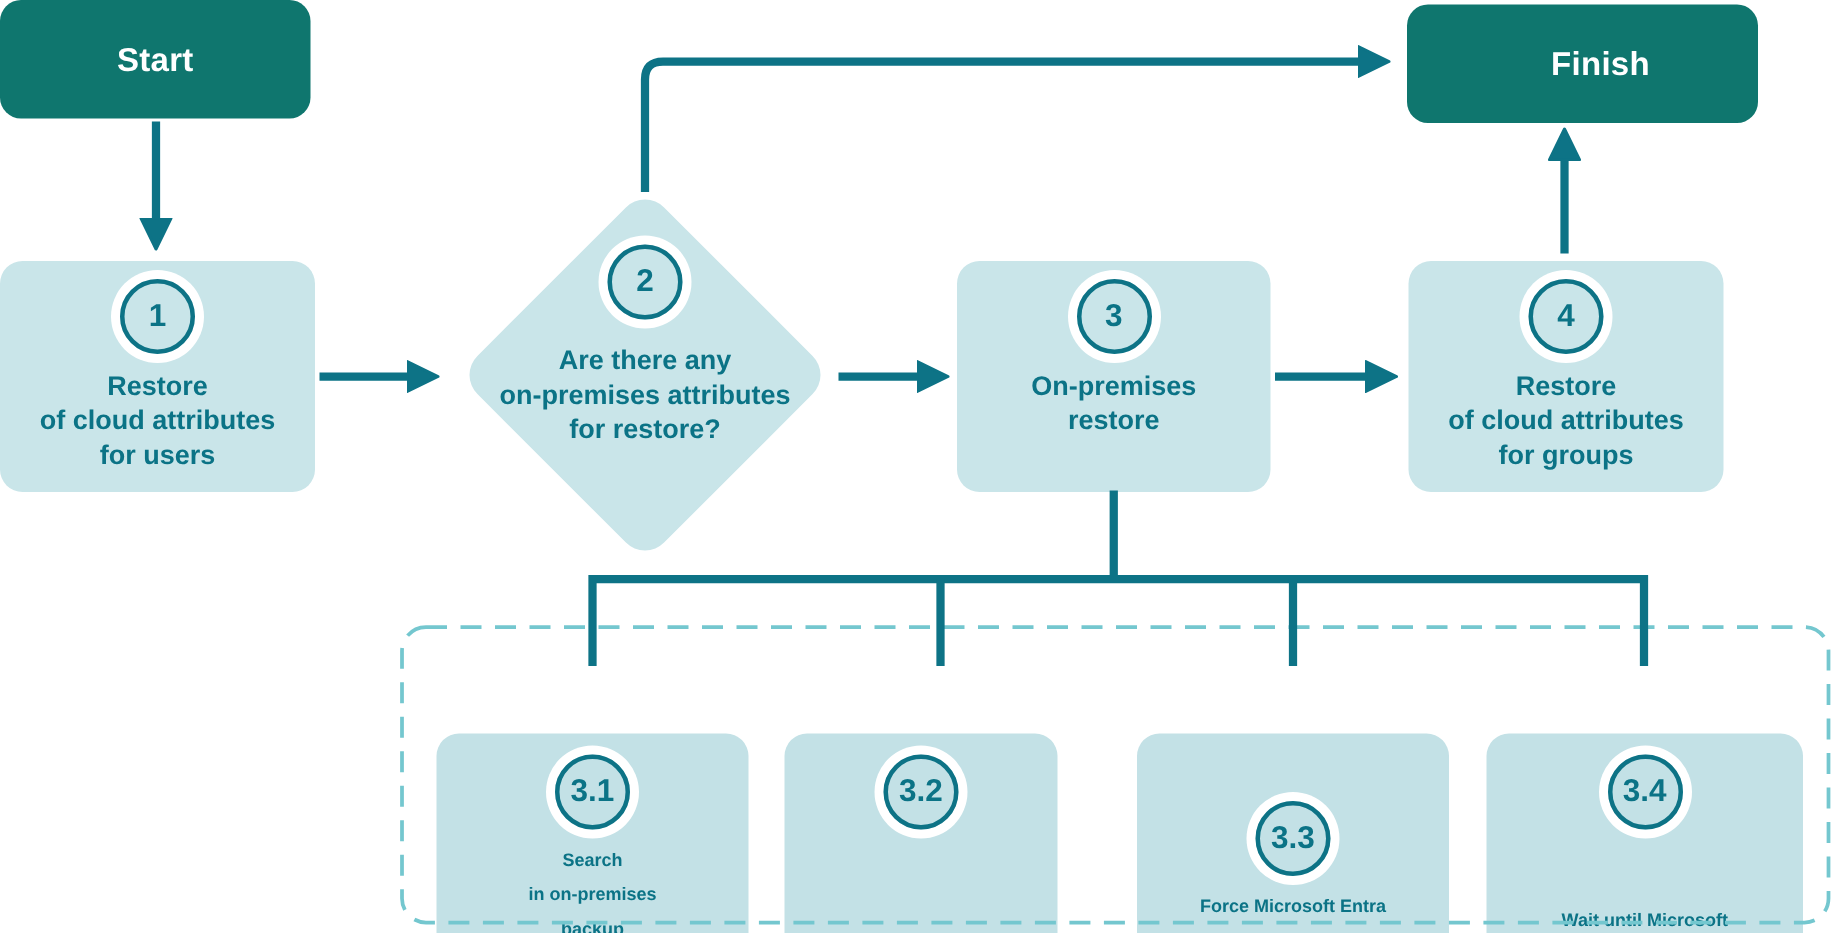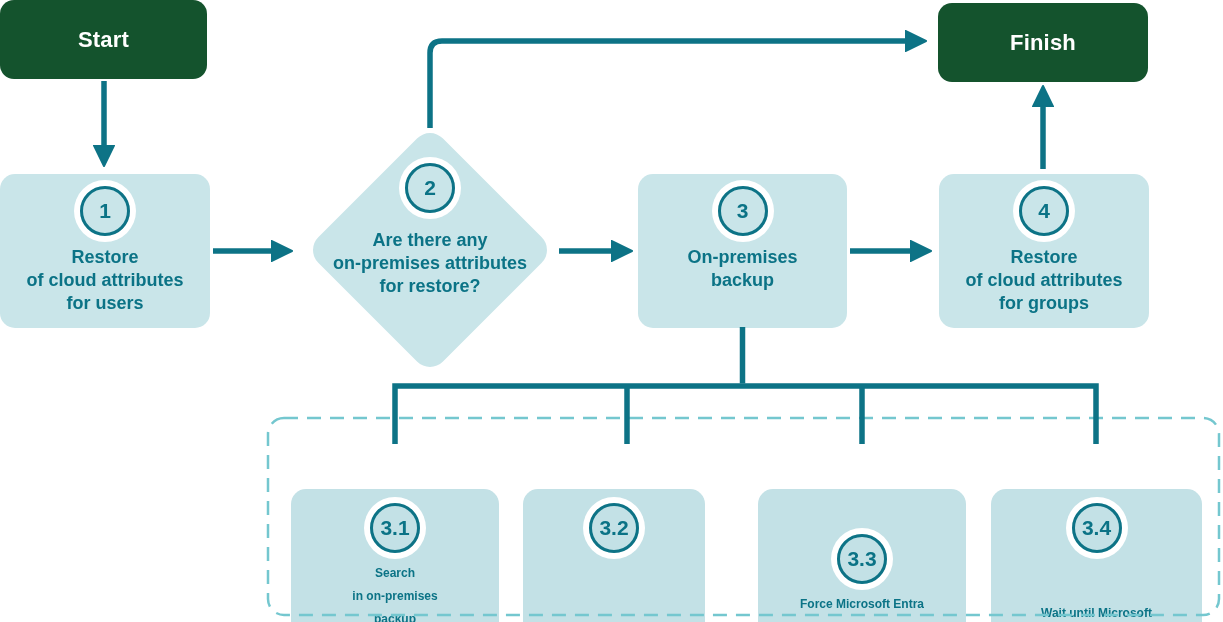--- a/index.html
+++ b/index.html
@@ -1,24 +1,24 @@
 <!DOCTYPE html>
 <html><head>
 <meta charset="utf-8">
 <style>
   html,body{margin:0;padding:0;background:#fff;}
   body{font-family:"Liberation Sans","DejaVu Sans",sans-serif;}
   .canvas{position:relative;width:1223px;height:622px;background:#fff;overflow:hidden;}
 
   
-  .terminal{position:absolute;background:#14532d;border-radius:14px;display:flex;
+  .terminal{position:absolute;background:#0f766e;border-radius:14px;display:flex;
             align-items:center;justify-content:center;color:#fff;font-weight:bold;
             font-size:22px;letter-spacing:.2px;}
   .terminal.start{left:0;top:0;width:207px;height:79px;}
-  .terminal.finish{left:938px;top:3px;width:210px;height:79px;}
+  .terminal.finish{left:938px;top:3px;width:210px;height:79px;padding-left:24px;}
 
   
   .node{position:absolute;background:#C9E5E9;border-radius:15px;display:flex;
         flex-direction:column;align-items:center;padding-top:12px;box-sizing:border-box;}
   .node.n1{left:0;top:174px;width:210px;height:154px;}
   .node.n3{left:638px;top:174px;width:209px;height:154px;}
   .node.n4{left:939px;top:174px;width:210px;height:154px;}
 
   
   .diamond-shape{position:absolute;left:342px;top:162px;width:176px;height:176px;
@@ -78,21 +78,21 @@
     <div class="diamond-content">
       <div class="badge">2</div>
       <div class="node-label">Are there any
 on-premises attributes
 for restore?</div>
     </div>
 
     <div class="node n3">
       <div class="badge">3</div>
       <div class="node-label">On-premises
-backup</div>
+restore</div>
     </div>
 
     <div class="node n4">
       <div class="badge">4</div>
       <div class="node-label">Restore
 of cloud attributes
 for groups</div>
     </div>
 
     <div class="subnode s1">

